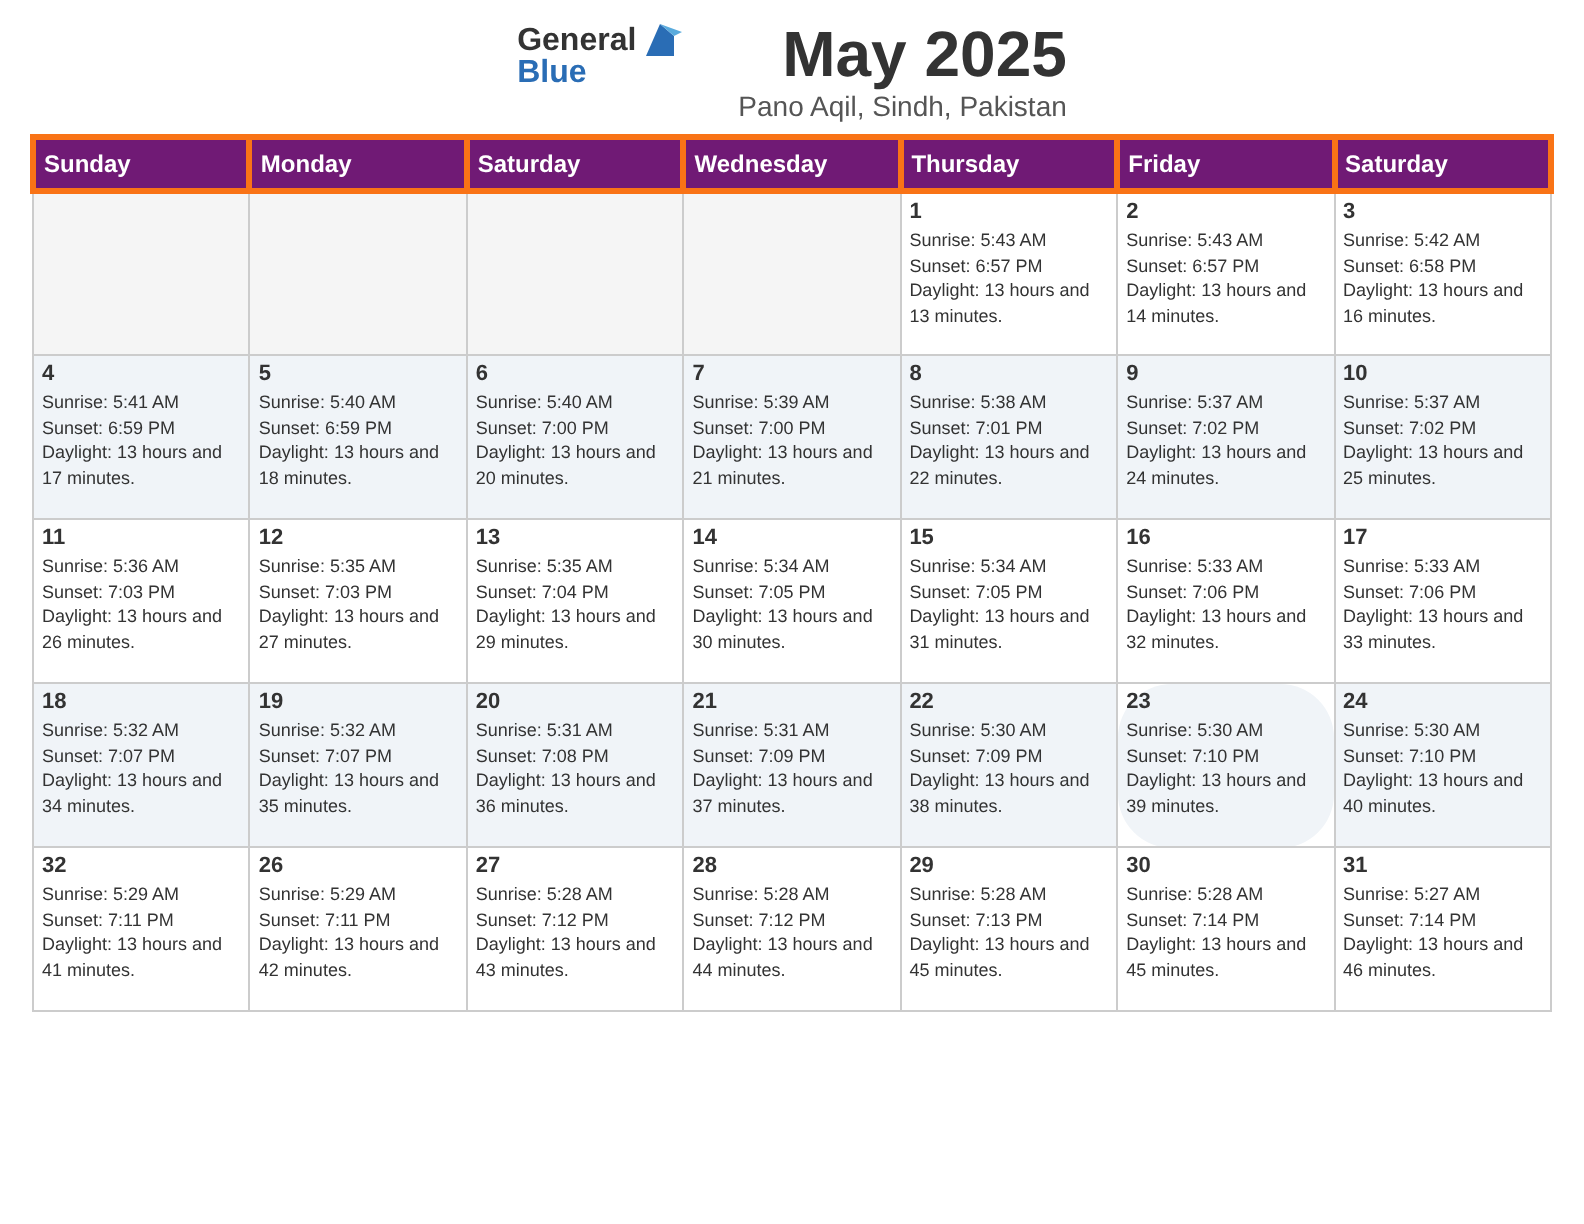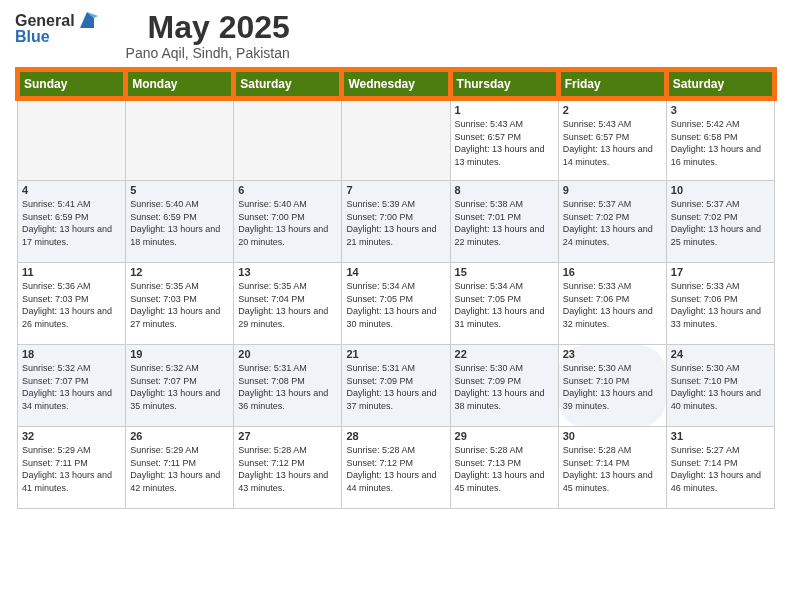--- a/index.html
+++ b/index.html
@@ -10,21 +10,21 @@
       min-height: 612px;
     }
     .page {
       width: 792px;
       min-height: 612px;
       background: #fff;
       padding: 10px 15px 10px 15px;
     }
     .header {
       display: flex;
-      justify-content: flex-start;
+      justify-content: center;
       align-items: flex-start;
       margin-bottom: 6px;
     }
     .logo {
       display: flex;
       align-items: center;
       gap: 2px;
     }
     .logo-text {
       font-size: 16px;
@@ -51,27 +51,27 @@
       font-size: 14px;
       color: #555;
       margin-left: 28px;
     }
     .calendar-table {
       width: 100%;
       border-collapse: collapse;
       table-layout: fixed;
     }
     .calendar-table th {
-      background: #4d7c0f;
+      background: #701a75;
       color: #fff;
       font-size: 12px;
       font-weight: bold;
       padding: 5px 4px;
       text-align: left;
-      border: 5px solid #f97316;
+      border: 3px solid #f97316;
     }
     .calendar-table td {
       border: 1px solid #ccc;
       vertical-align: top;
       padding: 3px 4px;
       font-size: 9.5px;
       color: #333;
       height: 82px;
       background: #fff;
     }

